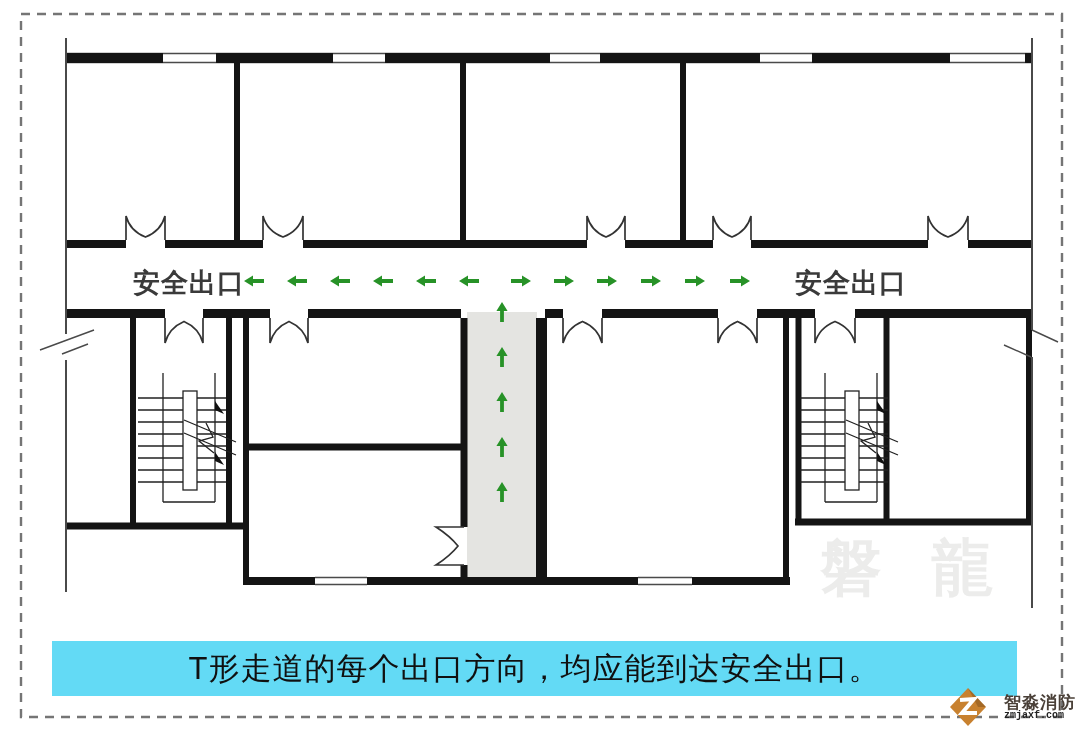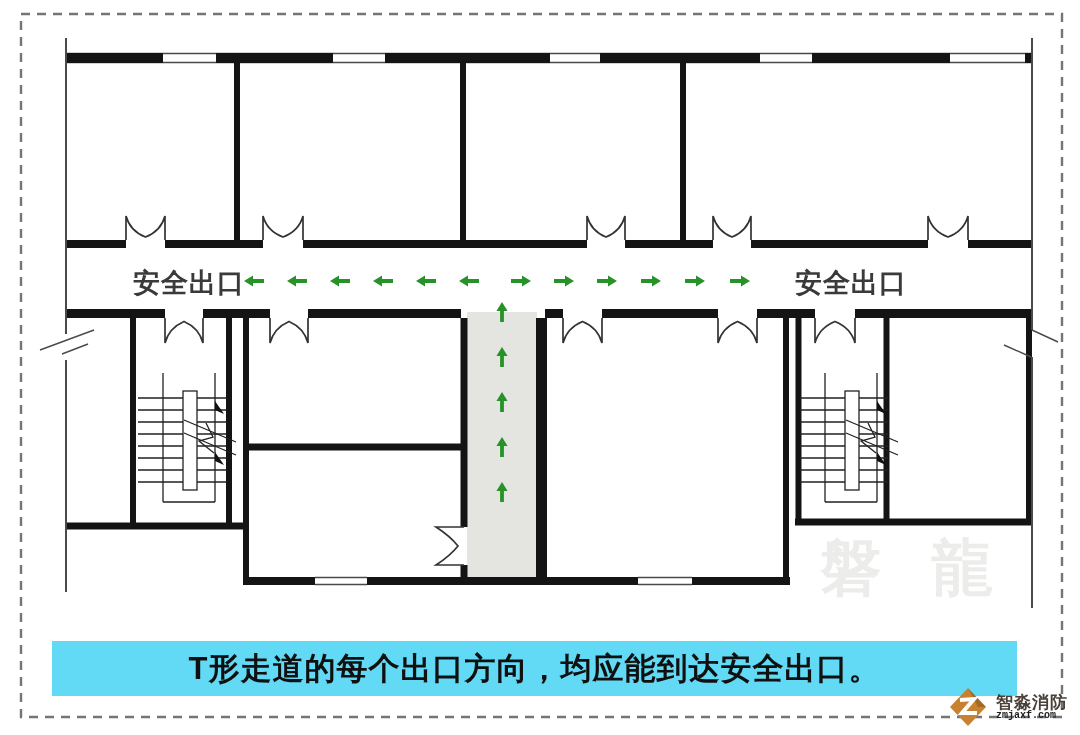--- a/index.html
+++ b/index.html
@@ -15,24 +15,24 @@
   .plan .wall{stroke:var(--wall);fill:none;}
   .plan .thin{stroke:var(--thin-line);stroke-width:2;fill:none;}
   .plan .hair{stroke:var(--thin-line);stroke-width:1.4;fill:none;}
   .plan .door{stroke:#333;stroke-width:1.7;fill:none;}
   .plan .stair-line{stroke:#222;stroke-width:1.3;fill:none;}
   .plan .stair-flag{fill:#111;stroke:none;}
   .exit-label{position:absolute;width:130px;text-align:center;font-size:27px;
       font-weight:600;color:var(--label-text);letter-spacing:1px;white-space:nowrap;}
   .caption-bar{position:absolute;left:52px;top:641px;width:965px;height:55px;
       background:var(--caption-bg);display:flex;align-items:center;justify-content:center;}
-  .caption-bar span{font-size:31px;font-weight:700;color:var(--caption-text);letter-spacing:1px;white-space:nowrap;}
+  .caption-bar span{font-size:31px;font-weight:400;color:var(--caption-text);letter-spacing:1px;white-space:nowrap;}
   .watermark{position:absolute;left:820px;top:526px;font-size:62px;font-weight:700;
       color:var(--watermark-text);letter-spacing:16px;white-space:nowrap;}
-  .logo{position:absolute;left:948px;top:686px;display:flex;align-items:center;gap:8px;}
+  .logo{position:absolute;left:948px;top:686px;display:flex;align-items:center;gap:16px;}
   .logo .texts{display:flex;flex-direction:column;line-height:1;}
   .logo .name{font-size:17px;font-weight:700;color:var(--logo-name-text);letter-spacing:1px;}
   .logo .site{font-size:10px;font-weight:700;color:var(--logo-site-text);font-family:"Liberation Mono", monospace;}
 </style>
 </head>
 <body>
 
 <div class="stage">
 
   <svg class="plan" width="1080" height="735" viewBox="0 0 1080 735">

